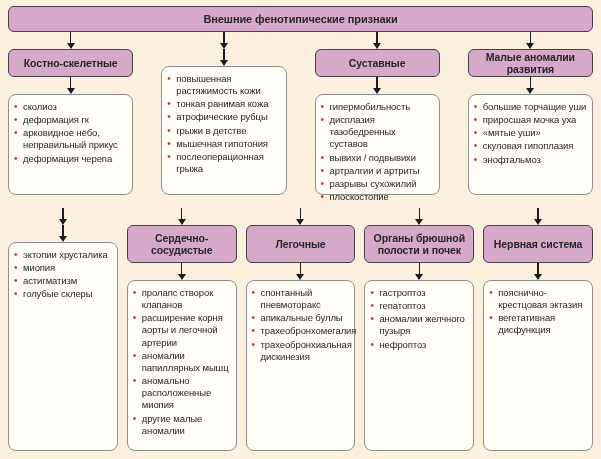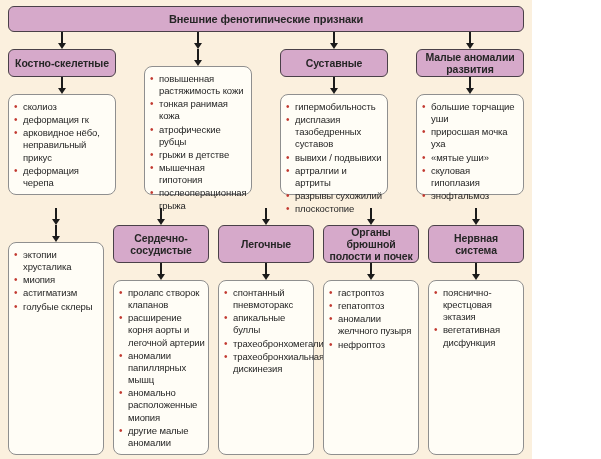--- a/index.html
+++ b/index.html
@@ -1,18 +1,18 @@
 <!DOCTYPE html>
 <html><head>
 <meta charset="utf-8">
 <style>
   html, body { margin: 0; padding: 0; background: #ffffff; }
   .canvas {
     position: relative;
-    width: 532px; height: 459px;
+    width: 601px; height: 459px;
     box-sizing: border-box;
     padding: 6px 8px 8px 8px;
     background: #fbf0de;
     font-family: "Liberation Sans", sans-serif;
     color: #262626;
     display: flex; flex-direction: column;
     overflow: hidden;
   }
   .section { display: flex; flex-direction: column; }
   .sec1 { height: 189px; flex: none; }

